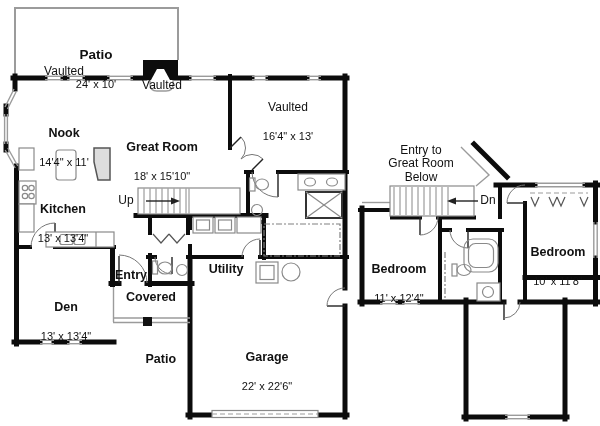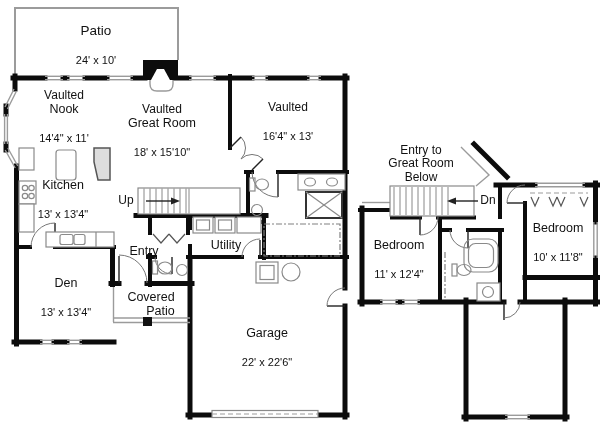--- a/index.html
+++ b/index.html
@@ -13,21 +13,21 @@
   .fx{stroke:#8a8a8a;stroke-width:1.2;fill:#fff}
   .fxn{stroke:#8a8a8a;stroke-width:1.2;fill:none}
   .door{stroke:#777;stroke-width:1;fill:none}
   .leaf{stroke:#222;stroke-width:1.4;fill:none}
   .tread{stroke:#888;stroke-width:1}
   .chev{stroke:#555;stroke-width:1.2;fill:none}
   .dash{stroke:#808080;stroke-width:1.2;fill:none;stroke-dasharray:6 2 2 2}
   .lbl{position:absolute;transform:translate(-50%,-50%);text-align:center;
        line-height:1.12;white-space:nowrap;color:#111;z-index:2;}
   .lbl .pre{display:block;font-weight:normal;font-size:12px;}
-  .lbl .rm{display:block;font-weight:normal;font-size:12.5px;}
+  .lbl .rm{display:block;font-weight:bold;font-size:12.5px;margin-top:48px;}
   .lbl .dim{display:block;font-weight:normal;font-size:11px;margin-top:16px;}
   .lbl .big{font-size:13.5px;}
   .lbl .dir{display:block;font-weight:normal;font-size:12px;}
 </style>
 </head>
 <body>
 
 <div id="plan">
 
 <svg width="600" height="426" viewBox="0 0 600 426">
@@ -359,21 +359,21 @@
 
   <div class="lbl" style="left:63px;top:199px;">
     <span class="rm">Kitchen</span>
     <span class="dim">13' x 13'4"</span>
   </div>
 
   <div class="lbl" style="left:126px;top:201px;">
     <span class="dir">Up</span>
   </div>
 
-  <div class="lbl" style="left:144px;top:251px;">
+  <div class="lbl" style="left:131px;top:251px;">
     <span class="rm">Entry</span>
   </div>
 
   <div class="lbl" style="left:226px;top:245px;">
     <span class="rm">Utility</span>
   </div>
 
   <div class="lbl" style="left:66px;top:297px;text-align:center;">
     <span class="rm">Den</span>
     <span class="dim">13' x 13'4"</span>

